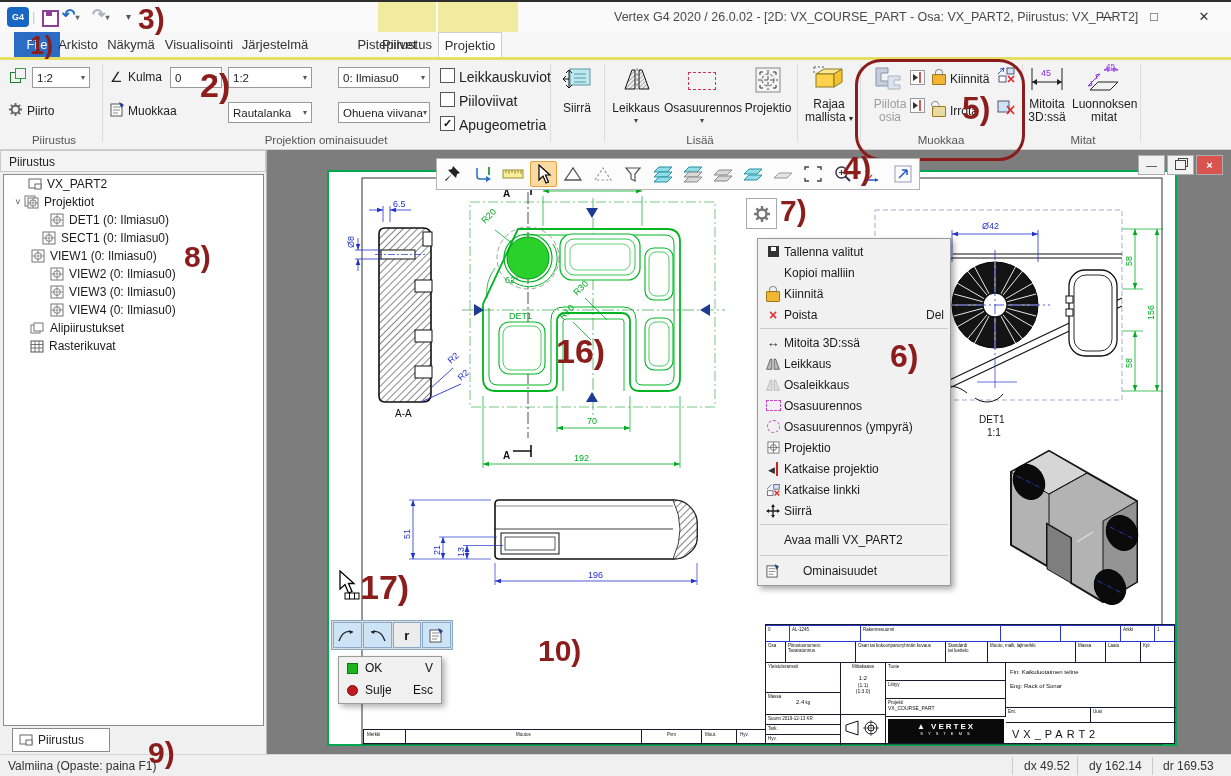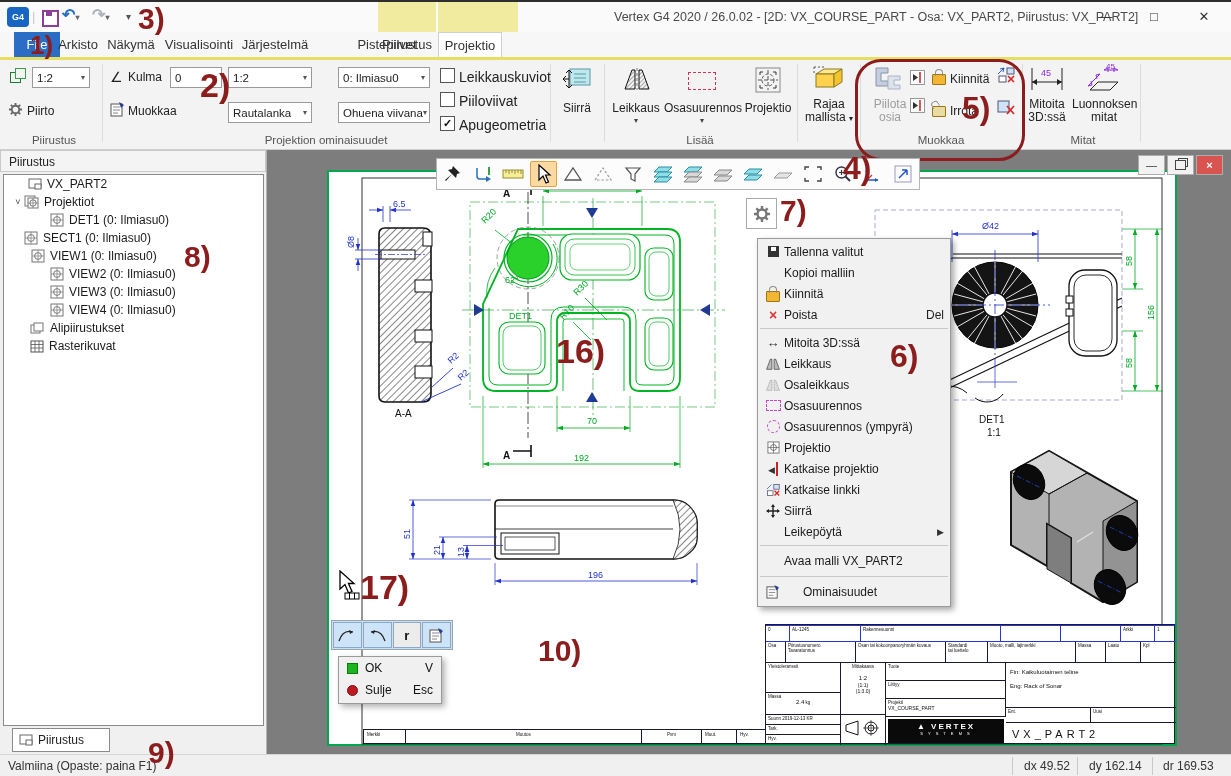--- a/index.html
+++ b/index.html
@@ -313,21 +313,21 @@
       <span>Projektiot</span>
     </div>
     <div class="trow" style="padding-left:46px;">
       <svg width="14" height="14" viewBox="0 0 14 14">
           <rect x="1" y="1" width="12" height="12" fill="#fff" stroke="#777"></rect>
           <circle cx="7" cy="7" r="3.4" fill="none" stroke="#777"></circle>
           <path d="M7 1v12M1 7h12" stroke="#777" stroke-width="0.7"></path>
         </svg>
       <span>DET1 (0: Ilmiasu0)</span>
     </div>
-    <div class="trow" style="padding-left:20px;">
+    <div class="trow" style="padding-left:38px;">
       <svg width="14" height="14" viewBox="0 0 14 14">
           <rect x="1" y="1" width="12" height="12" fill="#fff" stroke="#777"></rect>
           <circle cx="7" cy="7" r="3.4" fill="none" stroke="#777"></circle>
           <path d="M7 1v12M1 7h12" stroke="#777" stroke-width="0.7"></path>
         </svg>
       <span>SECT1 (0: Ilmiasu0)</span>
     </div>
     <div class="trow" style="padding-left:27px;">
       <svg width="14" height="14" viewBox="0 0 14 14">
           <rect x="1" y="1" width="12" height="12" fill="#fff" stroke="#777"></rect>
@@ -811,25 +811,20 @@
       </div>
     <div class="cmi">
         <span class="cic">
           <svg width="14" height="14" viewBox="0 0 14 14">
             <path d="M7 1v12M1 7h12" stroke="#222" stroke-width="1.4"></path>
             <path d="M7 0l-2 3h4zM7 14l-2-3h4zM0 7l3-2v4zM14 7l-3-2v4z" fill="#222"></path>
           </svg>
         </span>
         <span>Siirrä</span>
       </div>
-    <div class="cmi">
-        <span class="cic"></span>
-        <span>Leikepöytä</span>
-        <span class="sub">▶</span>
-      </div>
     <div class="csep"></div>
     <div class="cmi" style="height:24px;">
         <span class="cic"></span>
         <span>Avaa malli VX_PART2</span>
       </div>
     <div class="csep"></div>
     <div class="cmi" style="height:24px;gap:19px;">
         <span class="cic">
           <svg width="14" height="14" viewBox="0 0 15 15">
             <rect x="1" y="2" width="11" height="12" fill="#fff" stroke="#555"></rect>

